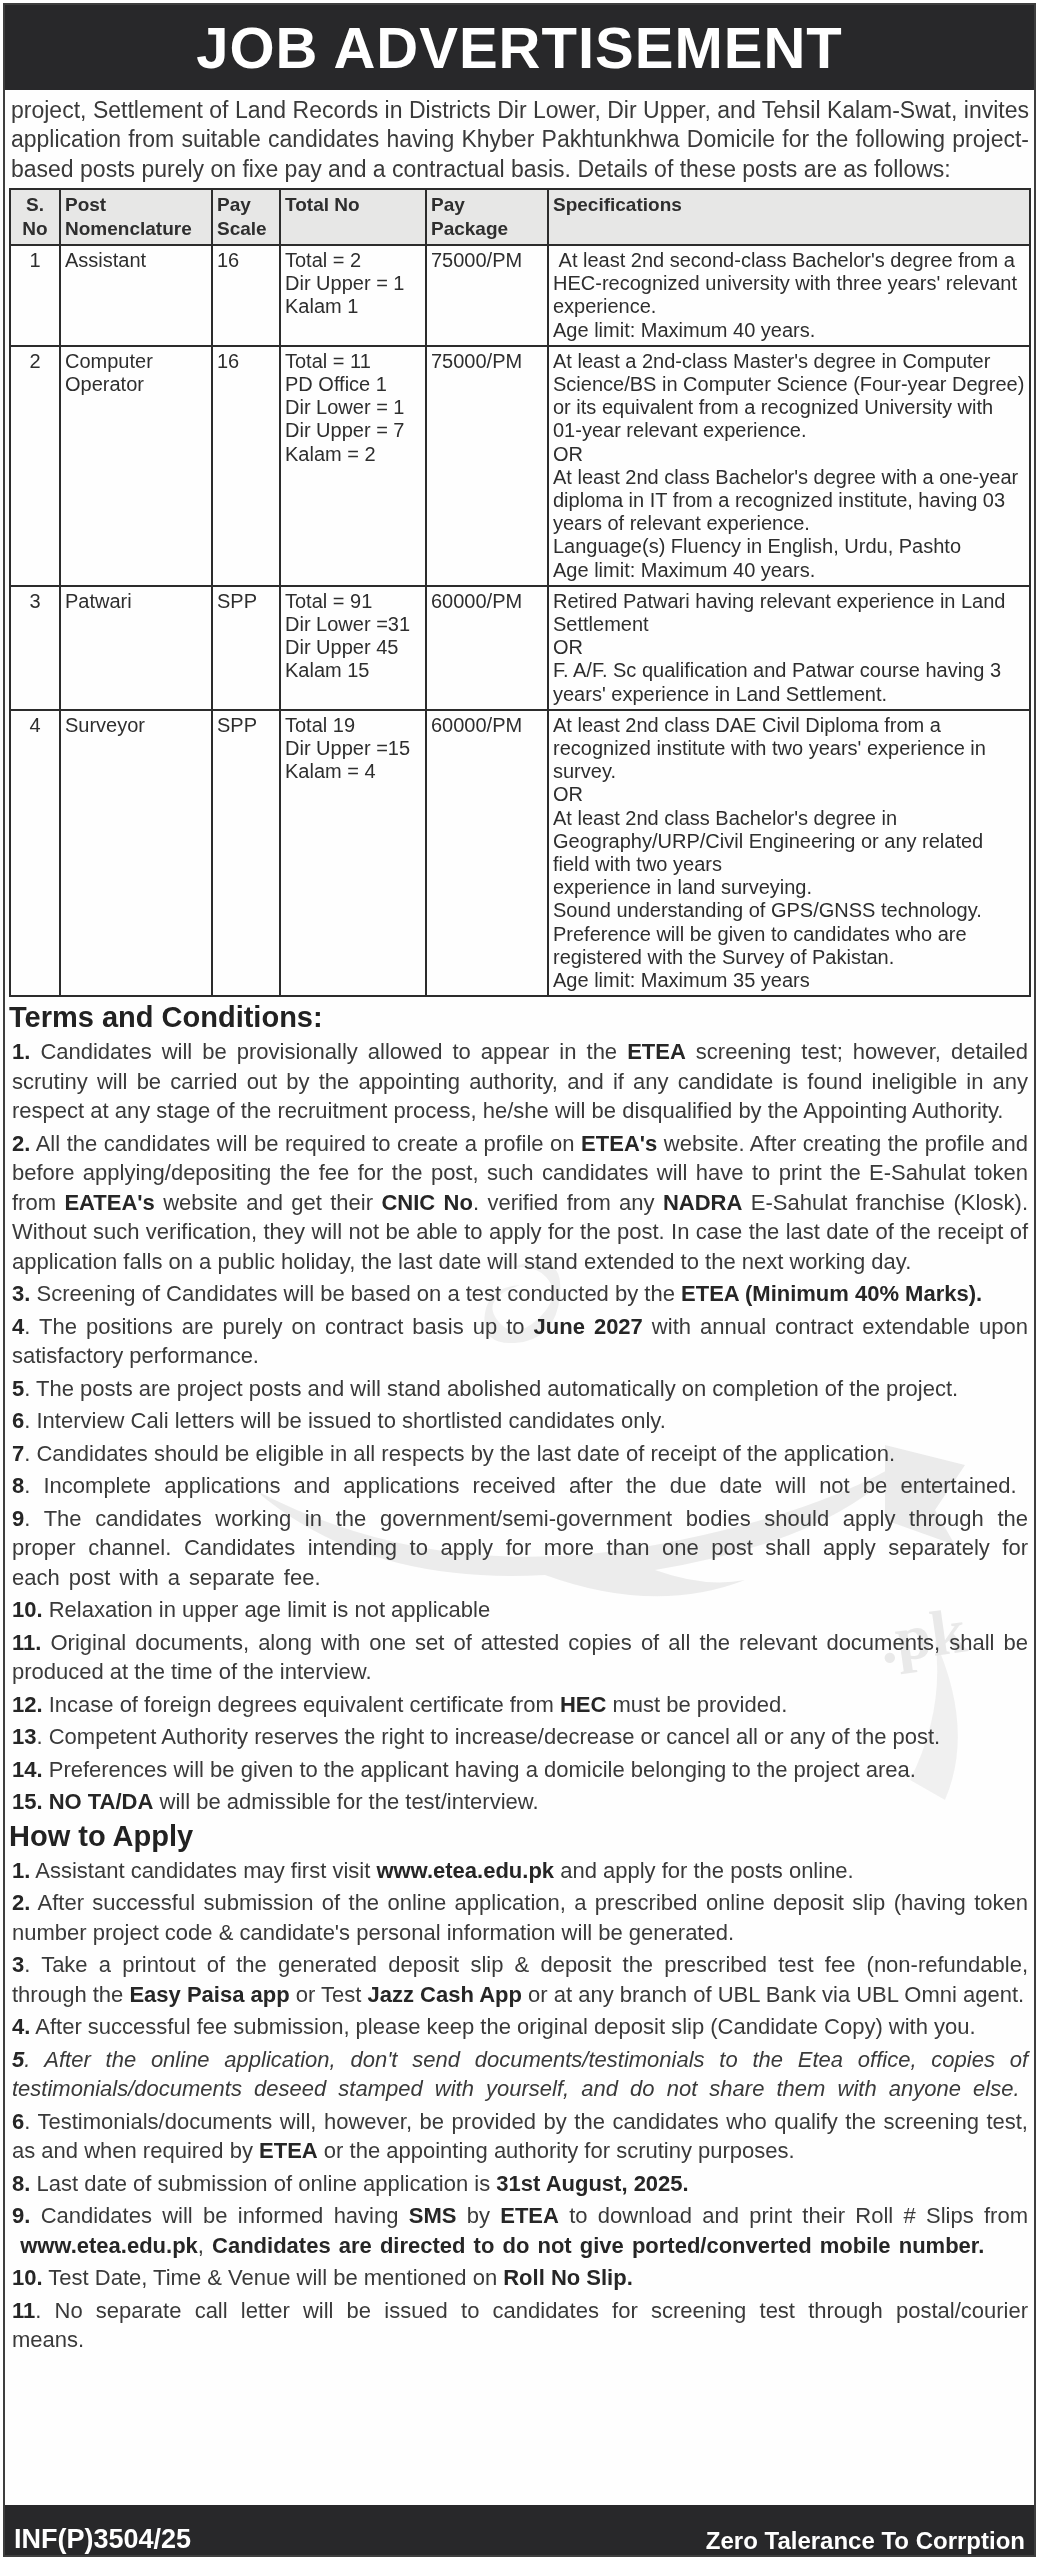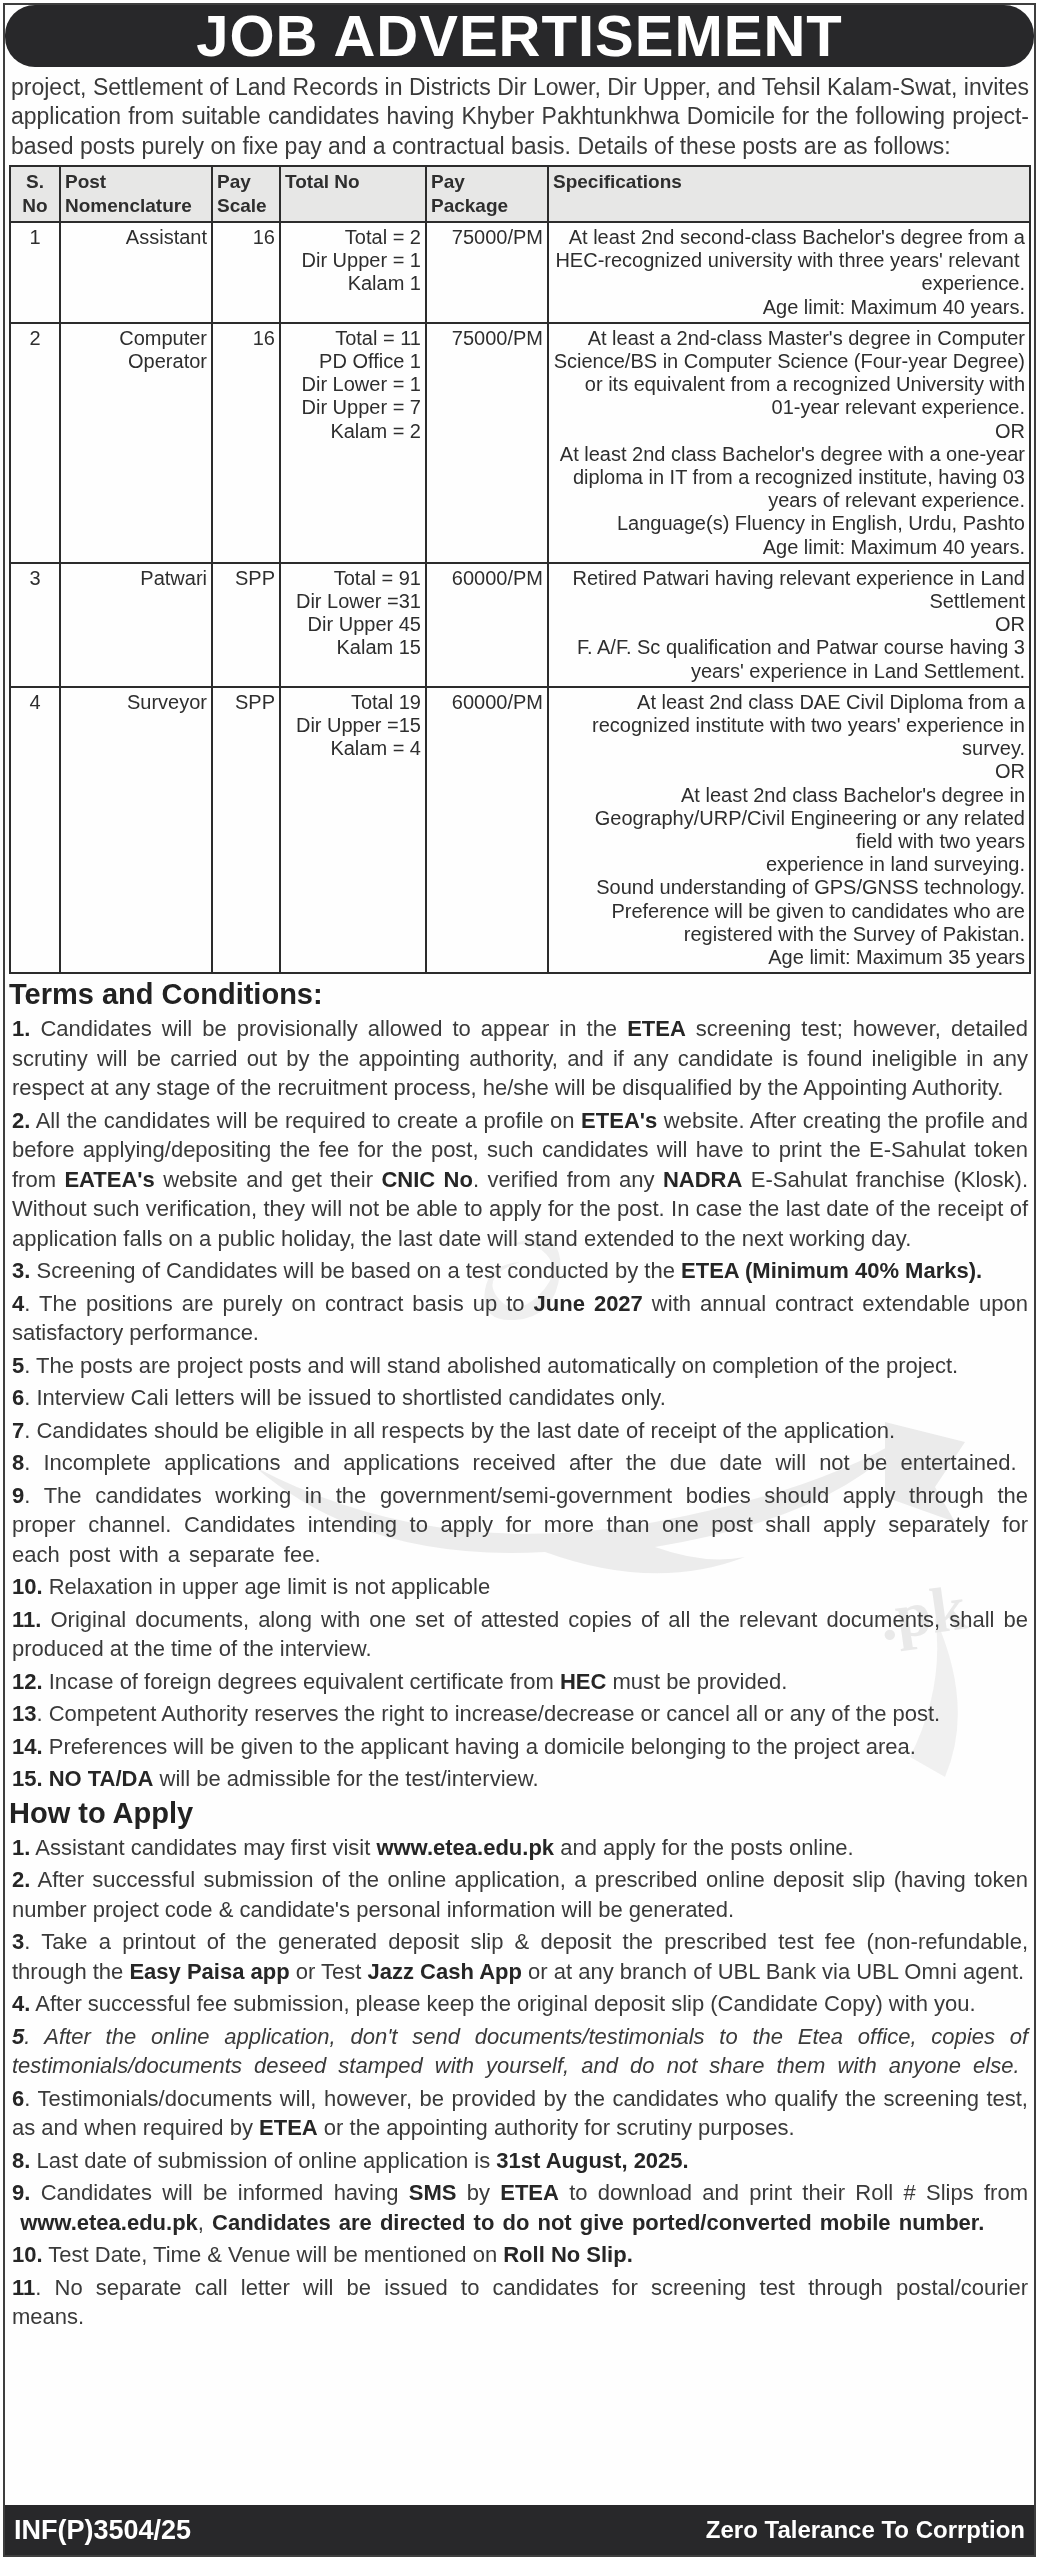--- a/index.html
+++ b/index.html
@@ -12,26 +12,25 @@
   .doc {
     position: absolute;
     left: 3px; top: 3px; right: 3px; bottom: 3px;
     border: 2px solid #3e3e3e;
     display: flex;
     flex-direction: column;
     background: #fefefe;
   }
   .header-bar {
     background: #28282a;
-    height: 62px;
+    height: 85px;
     display: flex;
     align-items: center;
     justify-content: center;
     flex: 0 0 auto;
-    border-radius: 30px;
   }
   .header-bar h1 {
     margin: 0;
     color: #ffffff;
     font-size: 58px;
     font-weight: bold;
     letter-spacing: 1px;
     line-height: 80px;
     white-space: nowrap;
   }
@@ -62,21 +61,20 @@
     table-layout: fixed;
     margin: 0 0 4px 0;
   }
   table.posts th, table.posts td {
     border: 2px solid #2c2c2c;
     vertical-align: top;
     padding: 3px 4px;
     color: #2e2e2e;
     white-space: pre-line;
     overflow: hidden;
-    text-align: right;
   }
   table.posts th {
     background: #e7e7e6;
     font-size: 19px;
     line-height: 24px;
     text-align: left;
     font-weight: bold;
   }
   table.posts td {
     font-size: 20px;
@@ -98,21 +96,21 @@
     color: #3a3a3a;
     text-align: justify;
   }
   .rich-list p b { color: #262626; }
   .footer-bar {
     margin-top: auto;
     flex: 0 0 auto;
     height: 50px;
     background: #28282a;
     display: flex;
-    align-items: center;
+    align-items: flex-end;
     justify-content: space-between;
     padding: 0 9px;
     color: #ffffff;
     font-weight: bold;
   }
   .footer-left { font-size: 27px; }
   .footer-right { font-size: 24px; }
   .wm-text {
     position: absolute;
     font-size: 64px;

